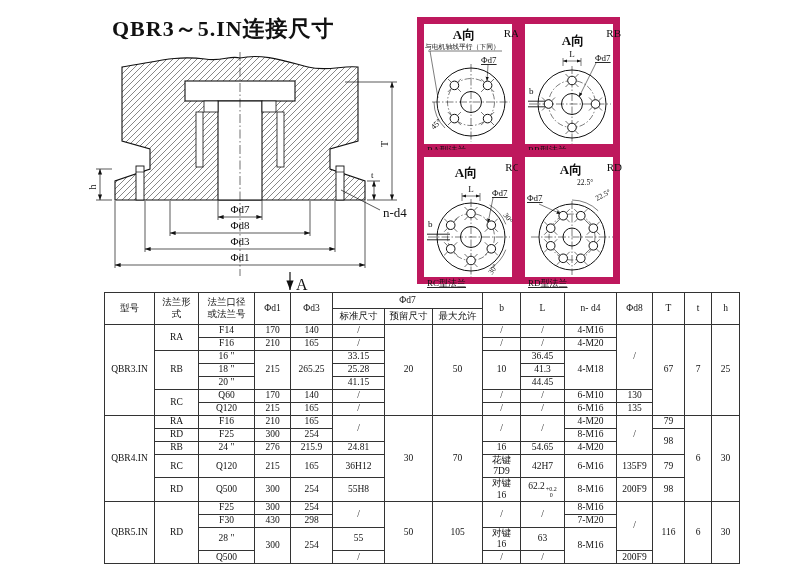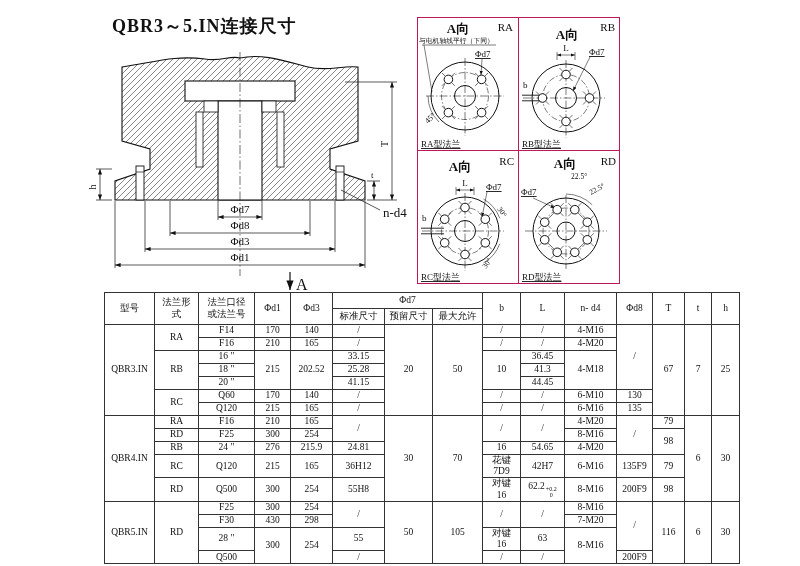--- a/index.html
+++ b/index.html
@@ -1,22 +1,22 @@
 <!DOCTYPE html>
 <html><head>
 <meta charset="utf-8">
 <style>
   html,body{margin:0;padding:0;}
   body{width:800px;height:566px;position:relative;background:#fff;
        font-family:"Liberation Serif",serif;color:#111;overflow:hidden;}
   .abs{position:absolute;}
-  #page-title{left:112px;top:14px;font-size:18px;font-weight:bold;letter-spacing:1px;}
+  #page-title{left:112px;top:14px;font-size:22px;font-weight:bold;letter-spacing:1px;}
   
   #views-panel{left:417px;top:17px;width:206px;height:270px;}
-  .vcell{position:absolute;width:102px;height:134px;border:1px solid #be185d;background:#fff;box-sizing:border-box;}
+  .vcell{position:absolute;width:102px;height:134px;border:7px solid #be185d;background:#fff;box-sizing:border-box;}
   .vcell svg{display:block;}
   
   #dim-table{position:absolute;left:104px;top:292px;border-collapse:collapse;table-layout:fixed;}
   #dim-table td,#dim-table th{border:1px solid #333;text-align:center;vertical-align:middle;
       padding:0 1px;font-size:9.5px;font-weight:normal;line-height:1.18;white-space:pre-line;
       font-family:"Liberation Serif",serif;}
   #dim-table thead th{height:15px;}
   #dim-table tbody td{height:12px;}
   .tol{display:inline-flex;flex-direction:column;font-size:6px;line-height:1.05;
        vertical-align:-2px;margin-left:1px;font-style:normal;}
@@ -290,21 +290,21 @@
       <td>165</td>
       <td>/</td>
       <td>/</td>
       <td>/</td>
       <td>4-M20</td>
     </tr>
     <tr>
       <td rowspan="3">RB</td>
       <td>16 "</td>
       <td rowspan="3">215</td>
-      <td rowspan="3">202.52</td>
+      <td rowspan="3">265.25</td>
       <td>33.15</td>
       <td rowspan="3">10</td>
       <td>36.45</td>
       <td rowspan="3">4-M18</td>
     </tr>
     <tr>
       <td>18 "</td>
       <td>25.28</td>
       <td>41.3</td>
     </tr>

